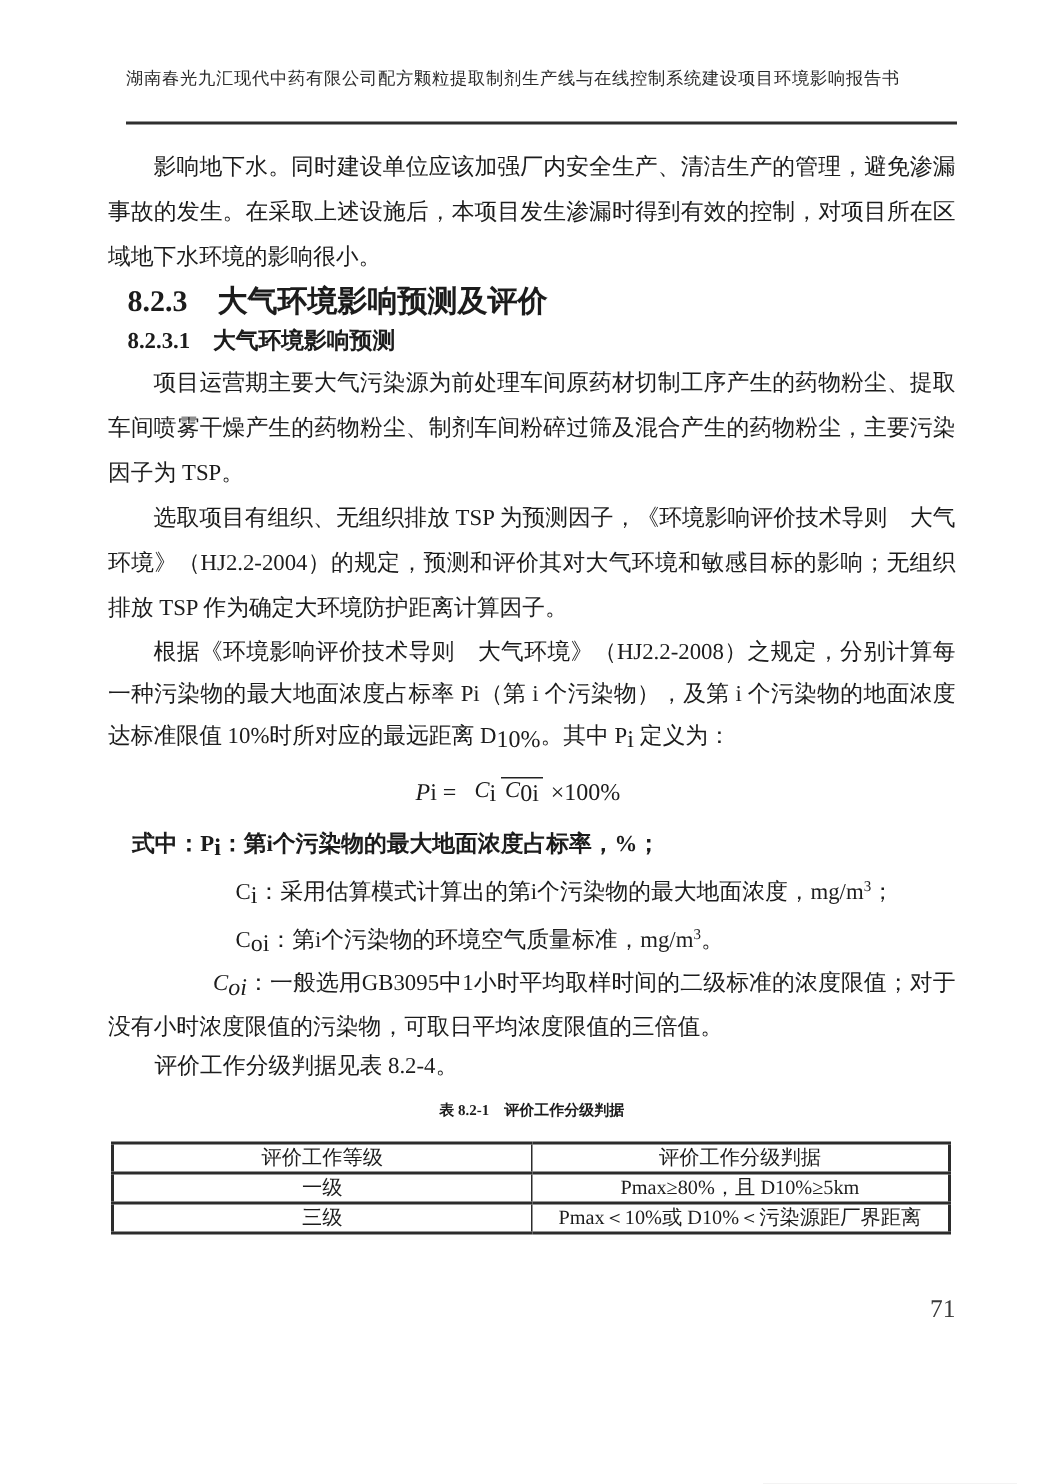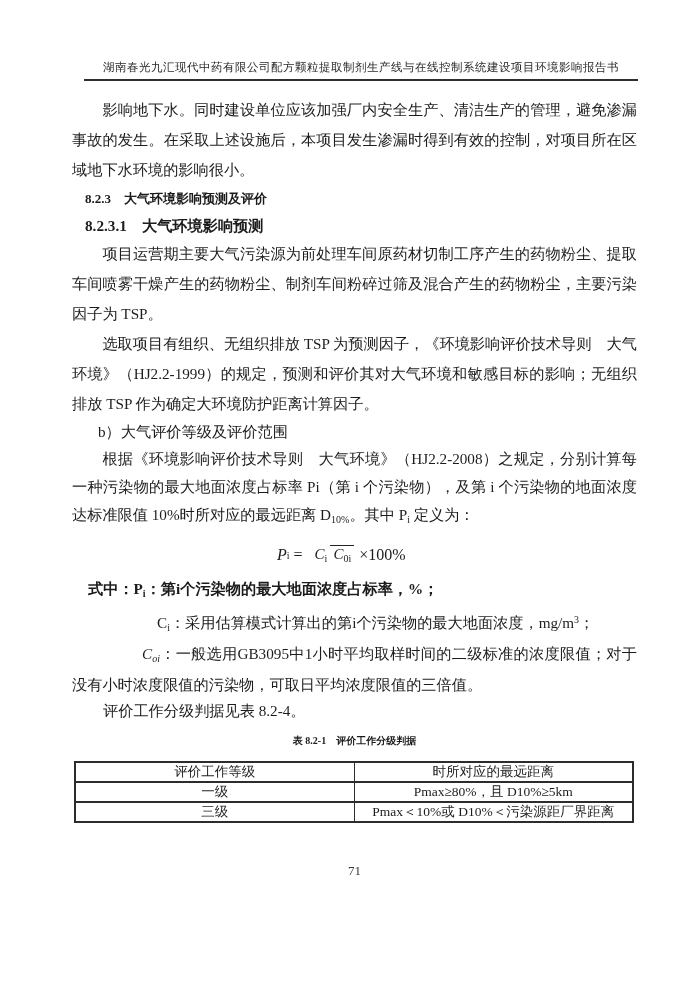--- a/index.html
+++ b/index.html
@@ -8,52 +8,52 @@
     position:relative;
     width:700px; height:989px;
     margin:0 auto;
     background:#ffffff;
     color:#1c1c1c;
     font-family:"Liberation Serif","DejaVu Serif",serif;
     overflow:hidden;
   }
   
   .doc-header {
-    margin:60px 62px 0 84px;
-    text-align:center;
+    margin:46px 62px 0 84px;
+    text-align:left;
     font-size:11.5px;
     letter-spacing:.5px;
     color:#2a2a2a;
-    padding-bottom:4px;
+    padding-bottom:20px;
     border-bottom:2px solid #2f2f2f;
     line-height:15px;
   }
   
   .content { margin:14px 63px 0 72px; }
   .para {
     font-size:15.2px;
     line-height:30px;
     text-align:justify;
     text-justify:inter-ideograph;
     text-indent:2em;
     font-family:Liberation Serif, serif;
   }
   .para.tight { line-height:28px; }
-  .h-main { font-size:13px; font-weight:bold; line-height:28px; margin-left:13px; }
+  .h-main { font-size:20px; font-weight:bold; line-height:28px; margin-left:13px; }
   .h-sub  { font-size:15.2px; font-weight:bold; line-height:26px; margin-left:13px; }
   .list-item { font-size:15.2px; line-height:26px; margin-left:26px; }
   
   .formula-row {
     height:42px;
     display:flex; align-items:center;
     margin-left:205px;
     font-size:16px;
   }
   .math-it { font-style:italic; }
-  .sub { font-size:10px; vertical-align:-3px; letter-spacing:0; }
+  .sub { font-size:16px; vertical-align:-3px; letter-spacing:0; }
   .sup { font-size:10px; vertical-align:5px; }
   .frac { display:inline-flex; flex-direction:row; align-items:center; margin:0 5px; line-height:1.15; font-size:15px; }
   .frac .den { border-top:1.2px solid #222; }
   .frac .num, .frac .den { padding:0 3px; }
   .eq-sign { margin:0 4px; }
   
   .def-line { font-size:15.2px; line-height:26px; text-align:justify; }
   .def-first { padding-left:16px;font-weight:bold; }
   .def-rest  { padding-left:85px; }
   .para-hang { font-size:15.2px; line-height:26px; text-align:justify; text-indent:70px; }
@@ -80,75 +80,75 @@
     text-align:center;
     vertical-align:middle;
     font-size:13.5px;
     font-weight:normal;
     padding:0 4px;
   }
   .grade-table .col-grade { width:50%; }
   
   .page-number {
     margin-top:40px;
-    text-align:center;
-    font-size:13px;
+    text-align:right;
+    font-size:17px;
     color:#3a3a3a;
   }
 </style>
 </head>
 <body>
 
 <div class="page">
 
   <div class="doc-header">
     <span>湖南春光九汇现代中药有限公司配方颗粒提取制剂生产线与在线控制系统建设项目环境影响报告书</span>
   </div>
 
   <div class="content">
 
     <p class="para">影响地下水。同时建设单位应该加强厂内安全生产、清洁生产的管理，避免渗漏事故的发生。在采取上述设施后，本项目发生渗漏时得到有效的控制，对项目所在区域地下水环境的影响很小。</p>
 
     <div class="h-main">8.2.3　大气环境影响预测及评价</div>
     <div class="h-sub">8.2.3.1　大气环境影响预测</div>
 
     <p class="para">项目运营期主要大气污染源为前处理车间原药材切制工序产生的药物粉尘、提取车间喷雾干燥产生的药物粉尘、制剂车间粉碎过筛及混合产生的药物粉尘，主要污染因子为 TSP。</p>
-    <p class="para">选取项目有组织、无组织排放 TSP 为预测因子，《环境影响评价技术导则　大气环境》（HJ2.2-1999）的规定，预测和评价其对大气环境和敏感目标的影响；无组织排放 TSP 作为确定大环境防护距离计算因子。</p>
+    <p class="para">选取项目有组织、无组织排放 TSP 为预测因子，《环境影响评价技术导则　大气环境》（HJ2.2-2004）的规定，预测和评价其对大气环境和敏感目标的影响；无组织排放 TSP 作为确定大环境防护距离计算因子。</p>
 
-    <div class="list-item">b）大气评价等级及评价范围</div>
 
     <p class="para tight"><span>根据《环境影响评价技术导则　大气环境》（HJ2.2-2008）之规定，分别计算每一种污染物的最大地面浓度占标率 Pi（第 i 个污染物），及第 i 个污染物的地面浓度达标准限值 10%时所对应的最远距离 D</span><span class="sub">10%</span><span>。其中 P</span><span class="sub">i</span><span> 定义为：</span></p>
 
     <div class="formula-row">
       <span class="math-it">P</span>
         <span class="sub">i</span>
       <span class="eq-sign">=</span>
       <span class="frac">
         <span class="num"><span class="math-it">C</span><span class="sub">i</span></span>
         <span class="den"><span class="math-it">C</span><span class="sub">0i</span></span>
       </span>
       <span>×100%</span>
     </div>
 
     <div class="def-line def-first"><span>式中：</span><span>P</span><span class="sub">i</span><span>：第i个污染物的最大地面浓度占标率，%；</span></div>
 
     <div class="def-line def-rest"><span>C</span><span class="sub">i</span><span>：采用估算模式计算出的第i个污染物的最大地面浓度，mg/m</span><span class="sup">3</span><span>；</span></div>
 
+    <div class="def-line def-rest"><span>C</span><span class="sub">oi</span><span>：第i个污染物的环境空气质量标准，mg/m</span><span class="sup">3</span><span>。</span></div>
 
     <p class="para-hang"><span class="math-it">C</span><span class="sub math-it">oi</span><span>：一般选用GB3095中1小时平均取样时间的二级标准的浓度限值；对于没有小时浓度限值的污染物，可取日平均浓度限值的三倍值。</span></p>
 
     <p class="para-ref">评价工作分级判据见表 8.2-4。</p>
 
     <div class="tbl-caption">表 8.2-1　评价工作分级判据</div>
 
     <table class="grade-table">
       <thead>
         <tr>
           <th class="col-grade">评价工作等级</th>
-          <th>时所对应的最远距离</th>
+          <th>评价工作分级判据</th>
         </tr>
       </thead>
       <tbody>
         <tr>
           <td>一级</td>
           <td>Pmax≥80%，且 D10%≥5km</td>
         </tr>
         <tr>
           <td>三级</td>
           <td>Pmax＜10%或 D10%＜污染源距厂界距离</td>

